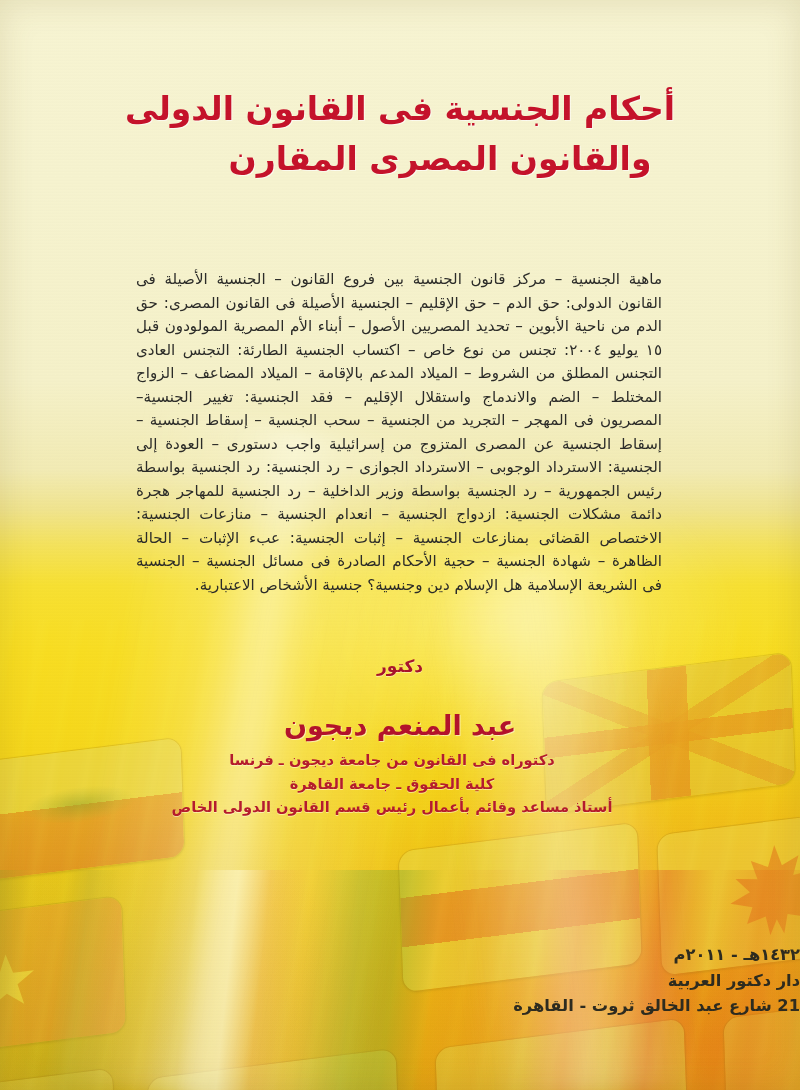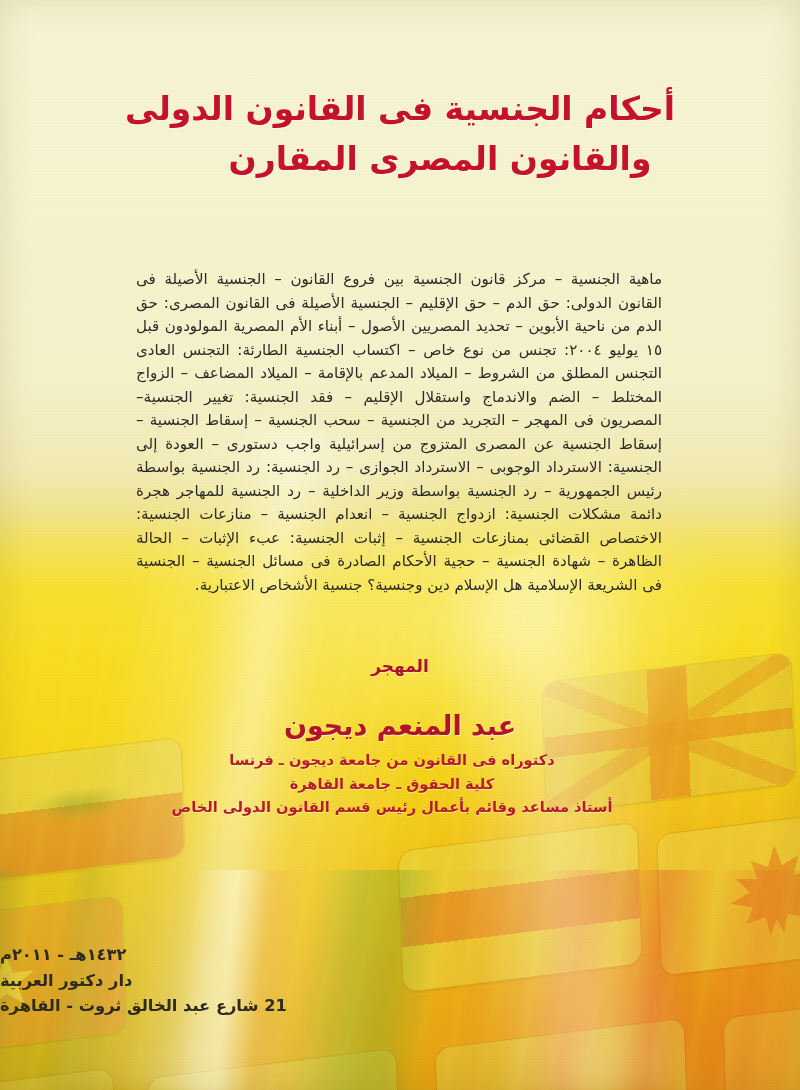--- a/index.html
+++ b/index.html
@@ -231,21 +231,21 @@
     font-size: 14.6px;
     line-height: 1.62;
     text-shadow: 0 1px 0 rgba(255,255,230,0.5);
   }
 
   .publisher {
     position: absolute;
     top: 942px;
     left: 0;
     right: 0;
-    text-align: left;
+    text-align: right;
   }
   .pub-line {
     color: #2d2b1f;
     font-size: 16.3px;
     line-height: 1.57;
     font-weight: 600;
   }
 
   
   .noise {
@@ -345,21 +345,21 @@
   <div class="title-block">
     <div class="title-line">أحكام الجنسية فى القانون الدولى</div>
     <div class="title-line second">والقانون المصرى المقارن</div>
   </div>
 
   <div class="body-block">
     <p>ماهية الجنسية – مركز قانون الجنسية بين فروع القانون – الجنسية الأصيلة فى القانون الدولى: حق الدم – حق الإقليم – الجنسية الأصيلة فى القانون المصرى: حق الدم من ناحية الأبوين – تحديد المصريين الأصول – أبناء الأم المصرية المولودون قبل ١٥ يوليو ٢٠٠٤: تجنس من نوع خاص – اكتساب الجنسية الطارئة: التجنس العادى التجنس المطلق من الشروط – الميلاد المدعم بالإقامة – الميلاد المضاعف – الزواج المختلط – الضم والاندماج واستقلال الإقليم – فقد الجنسية: تغيير الجنسية– المصريون فى المهجر – التجريد من الجنسية – سحب الجنسية – إسقاط الجنسية – إسقاط الجنسية عن المصرى المتزوج من إسرائيلية واجب دستورى – العودة إلى الجنسية: الاسترداد الوجوبى – الاسترداد الجوازى – رد الجنسية: رد الجنسية بواسطة رئيس الجمهورية – رد الجنسية بواسطة وزير الداخلية – رد الجنسية للمهاجر هجرة دائمة مشكلات الجنسية: ازدواج الجنسية – انعدام الجنسية – منازعات الجنسية: الاختصاص القضائى بمنازعات الجنسية – إثبات الجنسية: عبء الإثبات – الحالة الظاهرة – شهادة الجنسية – حجية الأحكام الصادرة فى مسائل الجنسية – الجنسية فى الشريعة الإسلامية هل الإسلام دين وجنسية؟ جنسية الأشخاص الاعتبارية.</p>
   </div>
 
   <div class="author-block">
-    <div class="doctor-label">المهجر</div>
+    <div class="doctor-label">دكتور</div>
     <div class="author-name">عبد المنعم ديجون</div>
   </div>
 
   <div class="credentials">
     <div class="cred-line">دكتوراه فى القانون من جامعة ديجون ـ فرنسا</div>
     <div class="cred-line">كلية الحقوق ـ جامعة القاهرة</div>
     <div class="cred-line">أستاذ مساعد وقائم بأعمال رئيس قسم القانون الدولى الخاص</div>
   </div>
 
   <div class="publisher">

